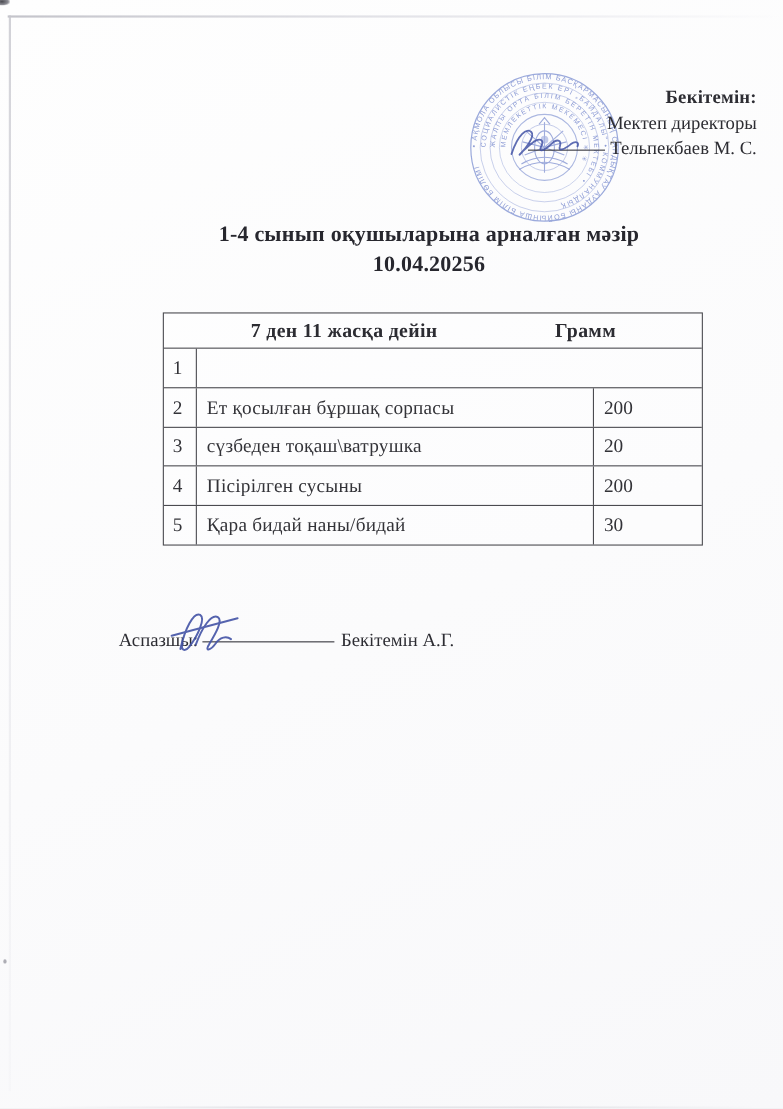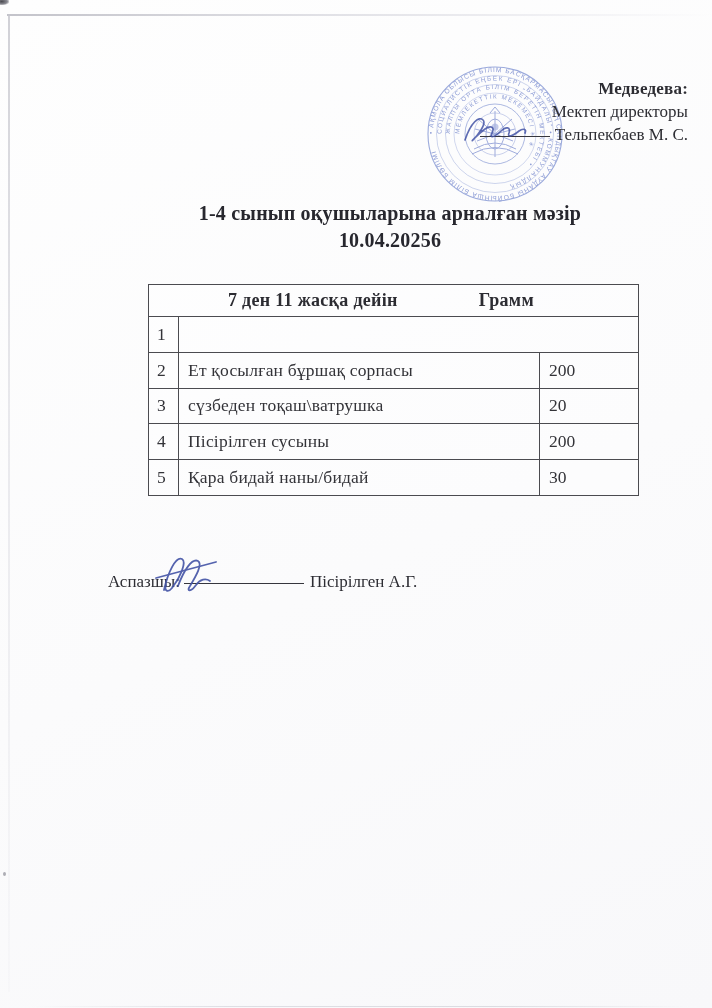--- a/index.html
+++ b/index.html
@@ -75,21 +75,21 @@
     border:1.8px solid #4b4b50;
     font-size:17.5px;color:#333338;
     background:rgba(255,255,255,.35);
   }
   .t-header{
     display:flex;align-items:center;height:31px;
     border-bottom:1.8px solid #4b4b50;
     font-weight:bold;font-size:18px;color:#2c2c32;font-family:Liberation Serif, serif;
   }
   .t-header .age{margin-left:79px;letter-spacing:.3px;}
-  .t-header .grams{margin-left:auto;margin-right:104px;letter-spacing:.3px;}
+  .t-header .grams{margin-left:auto;margin-right:78px;letter-spacing:.3px;}
   .t-row{display:flex;height:34.8px;border-bottom:1.6px solid #4b4b50;}
   .t-row:last-child{border-bottom:none;}
   .c-num{
     width:30px;flex:0 0 30px;border-right:1.6px solid #4b4b50;
     display:flex;align-items:center;padding-left:8px;box-sizing:border-box;
   }
   .c-dish{
     flex:1;border-right:1.6px solid #4b4b50;
     display:flex;align-items:center;padding-left:9px;letter-spacing:.2px;
   }
@@ -157,21 +157,21 @@
       <line x1="71" y1="71" x2="53" y2="78"></line>
       <line x1="71" y1="71" x2="89" y2="78"></line>
       <path d="M 50 86 Q 71 74 92 86"></path>
       <path d="M 48 91 Q 71 78 94 91"></path>
       <path d="M 66 50 L 71 44 L 76 50"></path>
       <circle cx="71" cy="64" r="3.5" fill="#8a9ad6" stroke="none" opacity=".7"></circle>
     </g>
   </svg>
 
   <div class="approval">
-    <div class="bold">Медведева:</div>
+    <div class="bold">Бекітемін:</div>
     <div>Мектеп директоры</div>
     <div><span class="sig-underline"></span><span>Тельпекбаев М. С.</span></div>
   </div>
 
   <svg class="director-sig" viewBox="0 0 92 40">
     <path d="M10,30 C16,12 24,6 28,10 C32,14 22,26 18,30 C15,33 22,25 30,19 C36,15 40,17 37,23 C34,29 40,27 46,21 C51,16 56,17 54,23 C52,28 58,26 64,21 C68,18 72,19 70,23" fill="none" stroke="#4353a6" stroke-width="1.7" stroke-linecap="round" opacity=".85"></path>
   </svg>
 
   <div class="doc-title">
     <div>1-4 сынып оқушыларына арналған мәзір</div>
@@ -202,21 +202,21 @@
       <div class="c-gram">200</div>
     </div>
     <div class="t-row">
       <div class="c-num">5</div>
       <div class="c-dish">Қара бидай наны/бидай</div>
       <div class="c-gram">30</div>
     </div>
   </div>
 
   <div class="cook-line">
-    <span>Аспазшы:</span><span class="cook-underline"></span><span>Пісірілген А.Г.</span>
+    <span>Аспазшы:</span><span class="cook-underline"></span><span>Бекітемін А.Г.</span>
   </div>
 
   <svg class="cook-sig" viewBox="0 0 78 46">
     <g fill="none" stroke="#4353a6" stroke-width="1.8" stroke-linecap="round" opacity=".9">
       <path d="M12,40 C16,22 24,6 30,9 C35,12 28,28 20,38 C16,43 12,41 14,35"></path>
       <path d="M26,36 C32,20 40,8 46,11 C51,14 44,26 38,36 C34,42 39,42 44,35 C48,29 54,28 58,31"></path>
       <path d="M4,28 L64,12"></path>
     </g>
   </svg>
 

